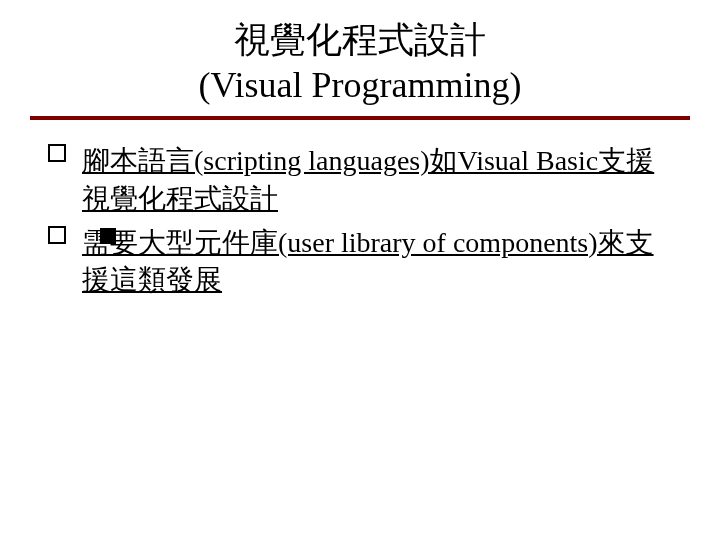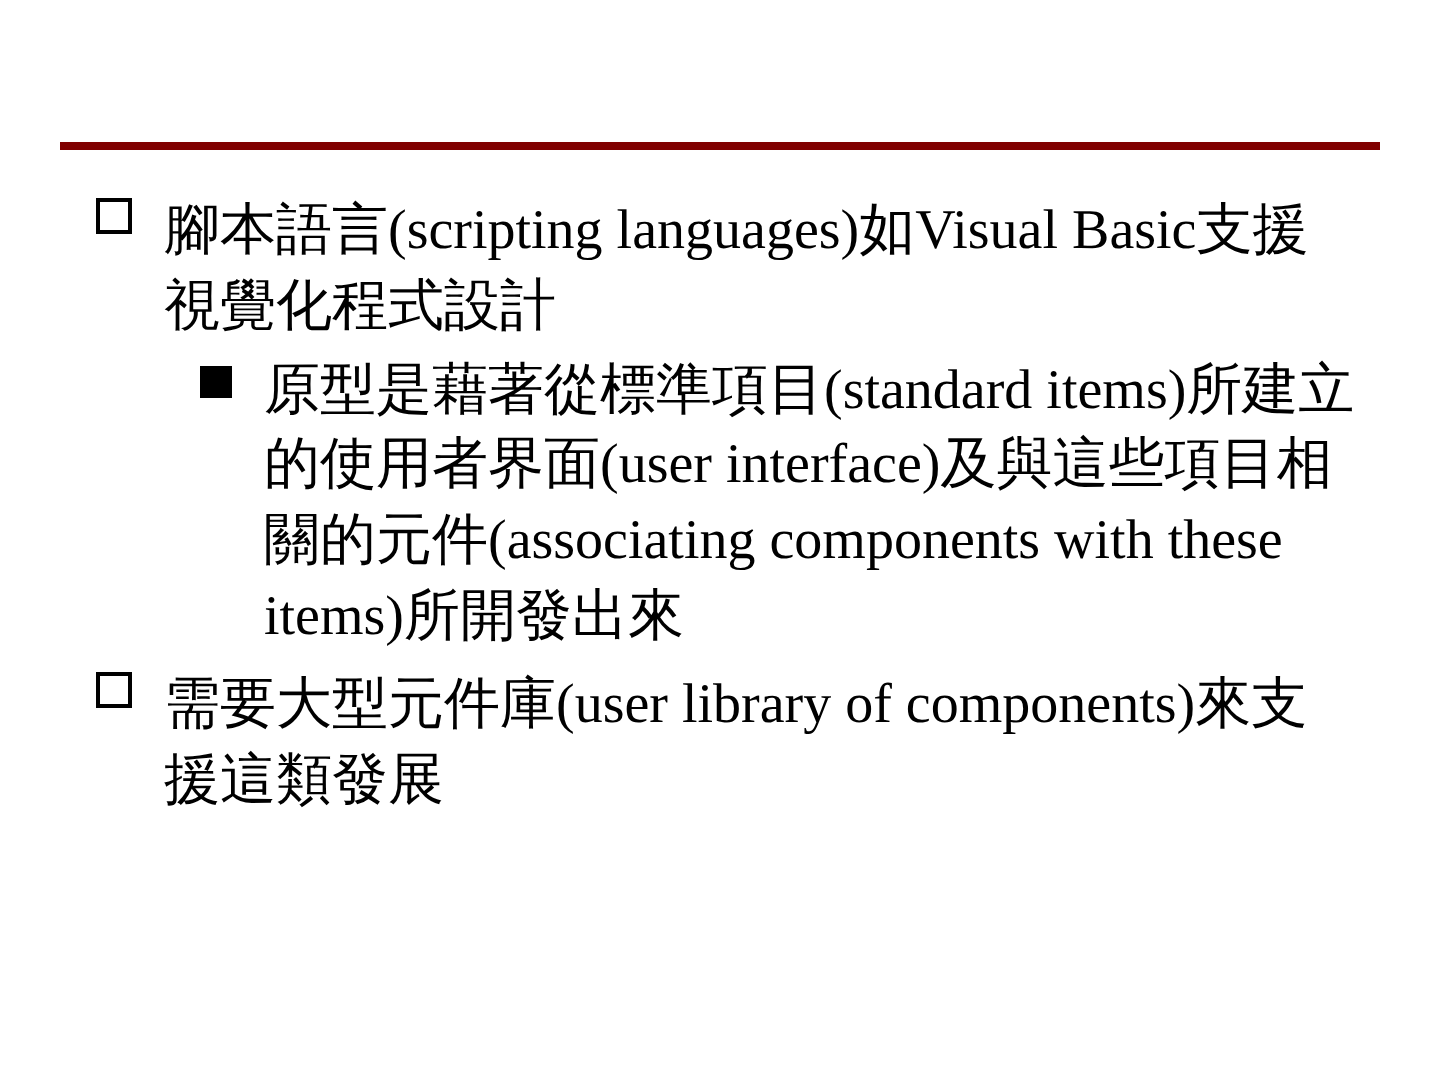--- a/index.html
+++ b/index.html
@@ -35,20 +35,21 @@
     list-style: none;
     margin: 0;
     padding: 0 10px 0 18px;
   }
   ul.outer > li {
     position: relative;
     padding-left: 34px;
     font-size: 28px;
     line-height: 1.35;
     margin-bottom: 6px;
+    text-decoration: underline;
   }
   ul.outer > li > .bullet {
     position: absolute;
     left: 0;
     top: 2px;
     width: 18px;
     height: 18px;
     border: 2px solid #000;
     box-sizing: border-box;
   }
@@ -70,31 +71,31 @@
     width: 16px;
     height: 16px;
     background: #000;
   }
 </style>
 </head>
 <body>
 
 <div class="slide">
   <h1 class="title">
-    <br>
+    <span>視覺化程式設計</span><br>
+    <span>(Visual Programming)</span>
   </h1>
   <hr class="rule">
   <ul class="outer">
     <li>
       <span class="bullet"></span>
       <span>腳本語言(scripting languages)如Visual Basic支援視覺化程式設計</span>
       <ul class="inner">
         <li>
           <span class="bullet"></span>
-          <span>原型是藉著從標準項目(standard items)所建立的使用者界面(user interface)及與這些項目相關的元件(associating components with these items)所開發出來</span>
         </li>
       </ul>
     </li>
     <li>
       <span class="bullet"></span>
       <span>需要大型元件庫(user library of components)來支援這類發展</span>
     </li>
   </ul>
 </div>
 

